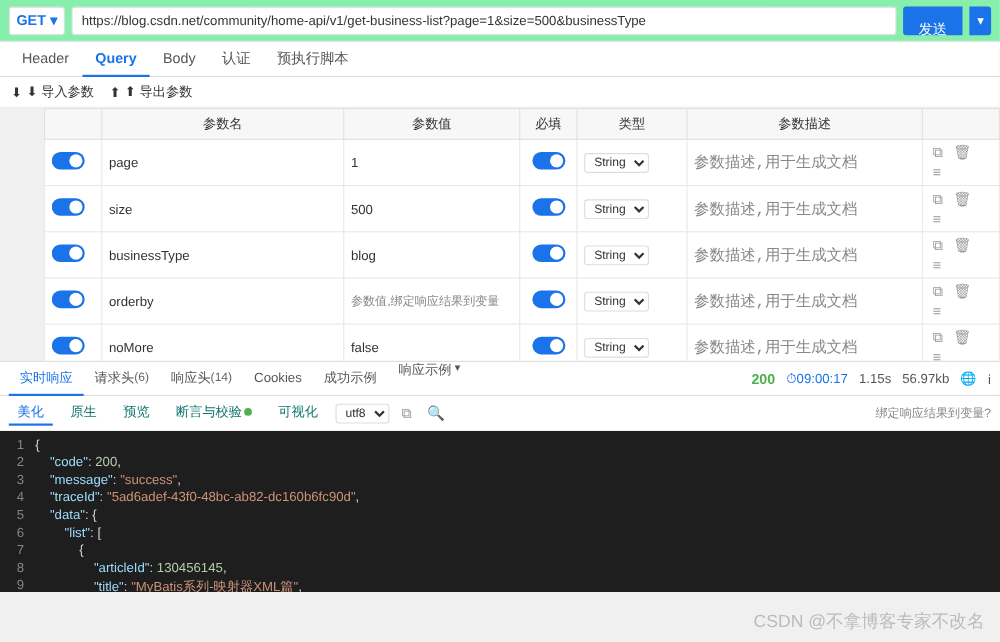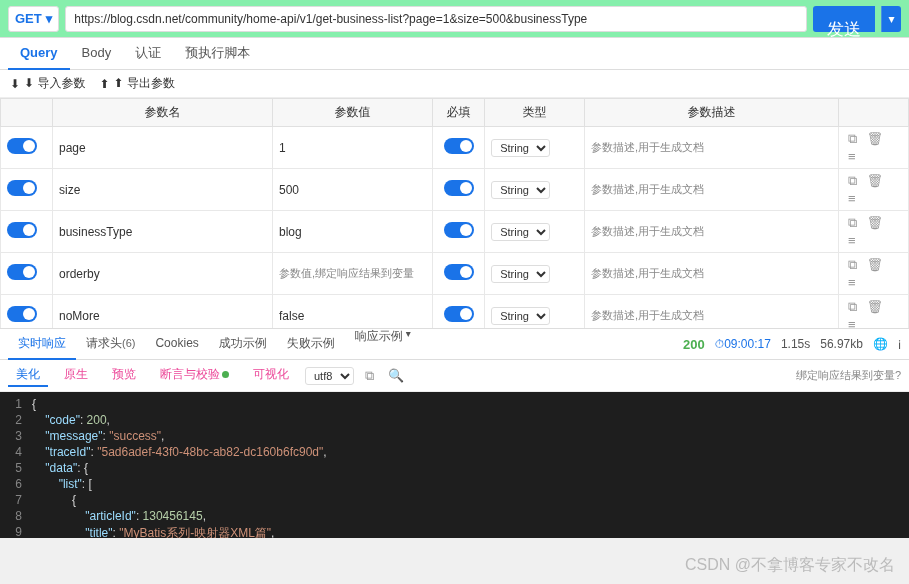--- a/index.html
+++ b/index.html
@@ -3,21 +3,21 @@
   <meta charset="utf-8">
   <style>
     * { box-sizing: border-box; margin: 0; padding: 0; font-family: 'Microsoft YaHei', Arial, sans-serif; font-size: 12px; }
     body { background: #f0f0f0; width: 909px; height: 584px; overflow: hidden; }
 
     
     .top-bar { display: flex; align-items: center; background: #86efac; border-bottom: 1px solid #ddd; height: 38px; padding: 0 8px; gap: 6px; }
     .method-select { display: flex; align-items: center; border: 1px solid #ddd; border-radius: 3px; padding: 2px 6px; background: #fff; gap: 4px; cursor: pointer; height: 26px; color: #333; }
     .method-select span { color: #1a73e8; font-weight: bold; font-size: 13px; }
     .url-bar { flex: 1; border: 1px solid #ddd; border-radius: 3px; height: 26px; padding: 12px 8px; font-size: 12px; color: #333; }
-    .send-btn { background: #1a73e8; color: #fff; border: none; border-radius: 3px 0 0 3px; padding: 12px 14px; height: 26px; cursor: pointer; font-size: 17px; }
+    .send-btn { background: #1a73e8; color: #fff; border: none; border-radius: 3px 0 0 3px; padding: 12px 14px; height: 26px; cursor: pointer; font-size: 13px; }
     .send-dropdown { background: #1a73e8; color: #fff; border: none; border-left: 1px solid #4a90e2; border-radius: 0 3px 3px 0; width: 20px; height: 26px; cursor: pointer; }
 
     
     .tabs-row { display: flex; align-items: center; background: #fff; border-bottom: 1px solid #ddd; height: 32px; padding: 0 8px; gap: 0; }
     .tab { padding: 0 12px; height: 32px; display: flex; align-items: center; cursor: pointer; border-bottom: 2px solid transparent; color: #555; font-size: 13px; }
     .tab.active { border-bottom: 2px solid #1a73e8; color: #1a73e8; font-weight: bold; }
     .tab-badge { background: #e53935; color: #fff; border-radius: 8px; font-size: 10px; padding: 0 4px; margin-left: 3px; }
 
     
     .import-row { display: flex; align-items: center; background: #fff; padding: 5px 10px; gap: 14px; border-bottom: 1px solid #eee; }
@@ -27,39 +27,39 @@
     .params-table { width: 100%; border-collapse: collapse; background: #fff; }
     .params-table th { background: #f7f7f7; border: 1px solid #e0e0e0; padding: 5px 8px; text-align: center; color: #333; font-weight: normal; font-size: 12px; }
     .params-table td { border: 1px solid #e8e8e8; padding: 3px 6px; vertical-align: middle; }
 
     .toggle { display: inline-block; width: 30px; height: 16px; background: #1a73e8; border-radius: 8px; position: relative; cursor: pointer; }
     .toggle::after { content: ''; position: absolute; width: 12px; height: 12px; background: #fff; border-radius: 50%; top: 2px; left: 16px; }
 
     .param-name { color: #333; font-size: 12px; }
     .param-value { color: #333; font-size: 12px; }
     .type-select { border: 1px solid #ddd; border-radius: 3px; padding: 1px 4px; font-size: 11px; color: #333; background: #fff; cursor: pointer; text-align: center; }
-    .param-desc { color: #888; font-size: 11px; }
+    .param-desc { color: #888; font-size: 14px; font-family: Liberation Mono, monospace; }
 
     .icon-btn { background: none; border: none; cursor: pointer; color: #999; padding: 1px 3px; font-size: 13px; }
 
     
     .bottom-tabs { display: flex; align-items: center; background: #fff; border-top: 1px solid #ddd; border-bottom: 1px solid #ddd; height: 32px; padding: 0 8px; gap: 0; }
     .btab { padding: 0 10px; height: 32px; display: flex; align-items: center; cursor: pointer; color: #555; font-size: 12px; border-bottom: 2px solid transparent; }
     .btab.active { border-bottom: 2px solid #1a73e8; color: #1a73e8; }
     .btab-badge { font-size: 11px; color: #666; }
     .resp-examples-btn { display: flex; align-items: flex-start; gap: 3px; color: #555; cursor: pointer; }
     .chevron-icon { font-size: 10px; }
 
     .status-area { margin-left: auto; display: flex; align-items: center; gap: 10px; font-size: 12px; color: #555; }
     .status-200 { color: #4caf50; font-weight: bold; font-size: 13px; }
     .time-badge { color: #1a73e8; }
 
     
     .format-row { display: flex; align-items: center; background: #fff; padding: 4px 8px; gap: 8px; border-bottom: 1px solid #eee; }
-    .fmt-btn { padding: 2px 8px; border: none; background: none; cursor: pointer; color: #ec4899; font-size: 12px; border-bottom: 2px solid transparent; }
+    .fmt-btn { padding: 2px 8px; border: none; background: none; cursor: pointer; color: #0f766e; font-size: 12px; border-bottom: 2px solid transparent; }
     .fmt-btn.active { color: #1a73e8; border-bottom: 2px solid #1a73e8; }
     .dot-badge { display: inline-block; width: 7px; height: 7px; background: #4caf50; border-radius: 50%; margin-left: 2px; }
     .encoding-select { border: 1px solid #ddd; border-radius: 3px; padding: 1px 4px; font-size: 11px; color: #333; background: #fff; }
     .bind-to-var { margin-left: auto; color: #888; font-size: 11px; }
 
     
     .json-area { background: #1e1e1e; flex: 1; overflow: auto; font-family: 'Consolas', monospace; font-size: 12px; padding: 4px 0; }
     .json-line { display: flex; align-items: flex-start; padding: 1px 0; }
     .line-num { color: #858585; min-width: 32px; text-align: right; padding-right: 10px; user-select: none; font-size: 12px; }
     .json-text { white-space: pre; }
@@ -70,36 +70,37 @@
     .watermark { position: absolute; bottom: 8px; right: 14px; color: #bbb; font-size: 16px; }
 
     .col-toggle { width: 52px; }
     .col-name { width: 220px; }
     .col-value { width: 160px; }
     .col-required { width: 52px; text-align: center; }
     .col-type { width: 100px; }
     .col-desc { width: auto; }
     .col-actions { width: 70px; }
 
-    .table-wrap { overflow-y: auto; max-height: 230px; }
+    .table-wrap { overflow-y: auto; max-height: 230px; padding-left: 40px; }
   </style>
 </head>
 <body>
 
 <div class="top-bar">
   <div class="method-select">
     <span>GET</span>
     <span>▾</span>
   </div>
   <input class="url-bar" type="text" value="https://blog.csdn.net/community/home-api/v1/get-business-list?page=1&amp;size=500&amp;businessType" style="">
   <button class="send-btn">发送</button>
   <button class="send-dropdown">▾</button>
 </div>
 
 <div class="tabs-row">
+  <div class="tab">Header</div>
   <div class="tab active">Query</div>
   <div class="tab">Body</div>
   <div class="tab">认证</div>
   <div class="tab">预执行脚本</div>
 </div>
 
 <div class="import-row">
   <div class="import-btn">
     <span>⬇</span>
     <span>⬇ 导入参数</span>
@@ -261,23 +262,23 @@
   </tr>
       </tbody>
   </table>
 </div>
 
 <div class="bottom-area">
 
   <div class="bottom-tabs">
     <div class="btab active">实时响应</div>
     <div class="btab">请求头<span class="btab-badge">(6)</span></div>
+    <div class="btab">响应头<span class="btab-badge">(14)</span></div>
     <div class="btab">Cookies</div>
     <div class="btab">成功示例</div>
-    <div class="btab">失败示例</div>
     <div class="btab resp-examples-btn">
       响应示例 <span class="chevron-icon">▾</span>
     </div>
     <div class="status-area">
       <span class="status-200">200</span>
       <span class="time-badge">⏱09:00:17</span>
       <span>1.15s</span>
       <span>56.97kb</span>
       <span>🌐</span>
       <span>ℹ</span>

